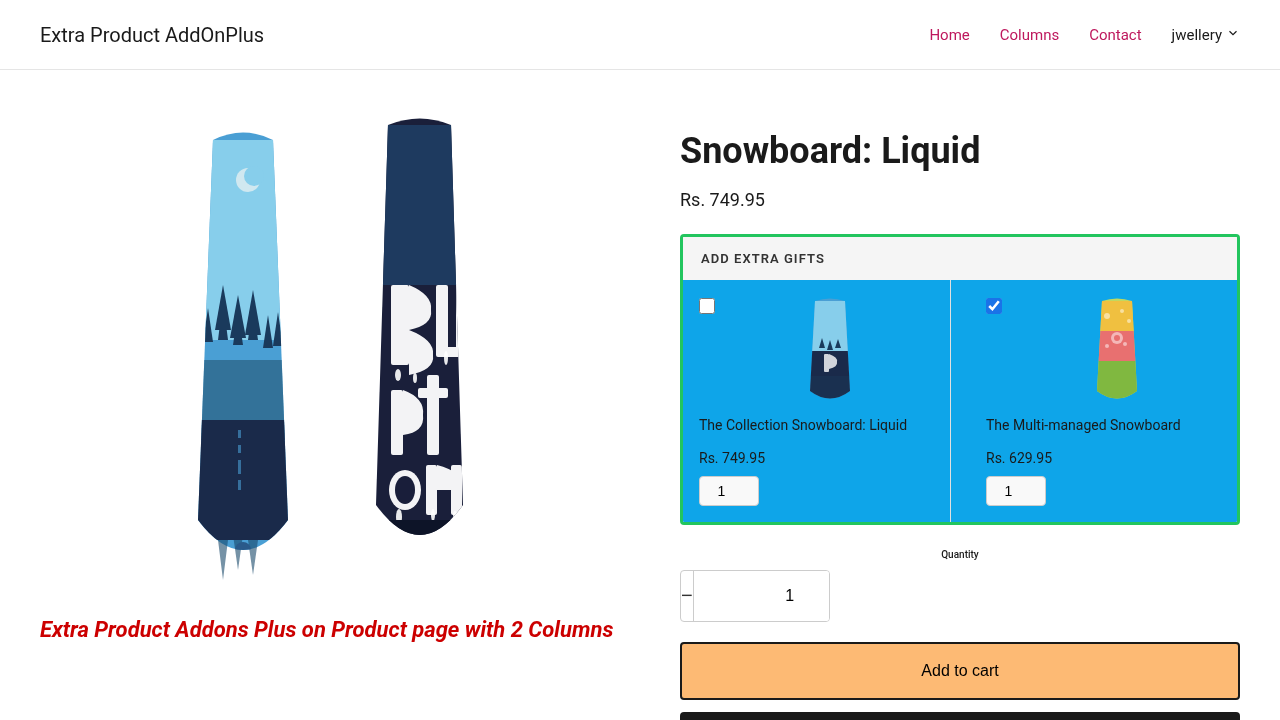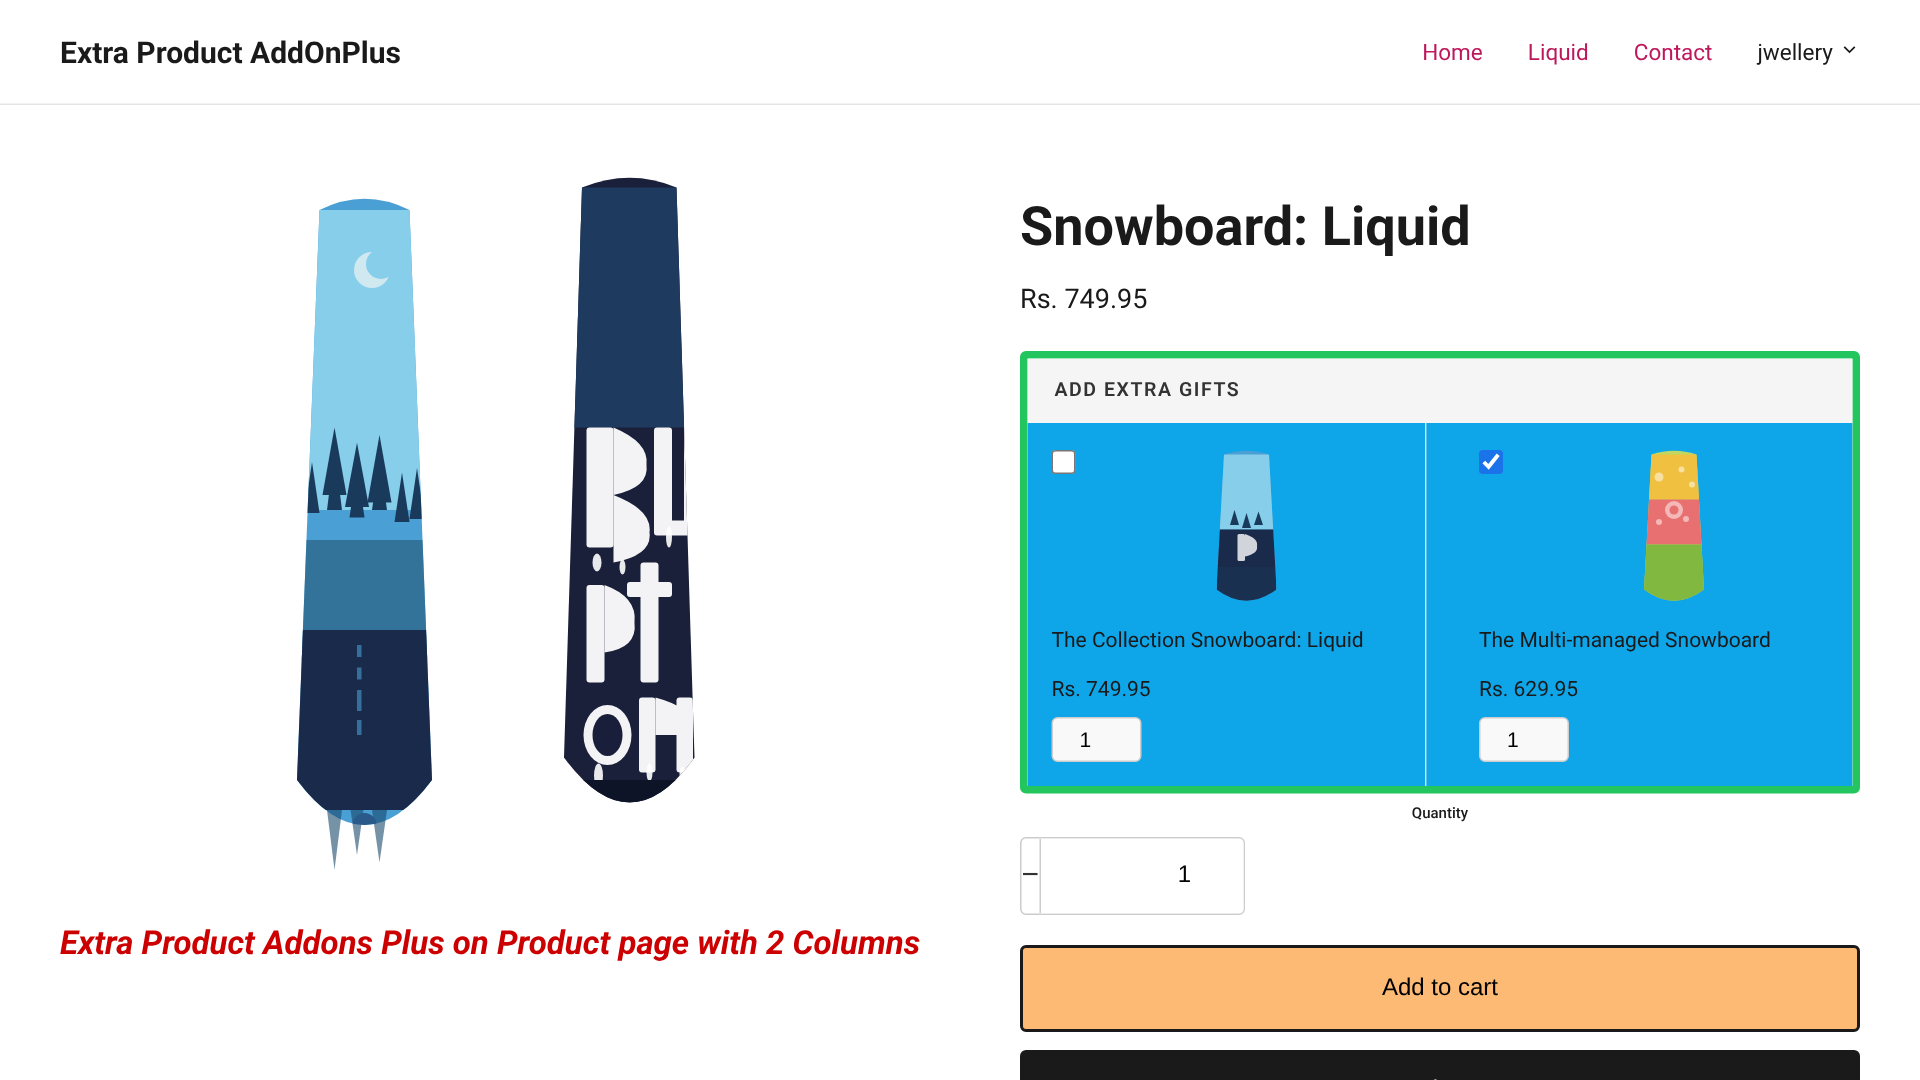--- a/index.html
+++ b/index.html
@@ -3,21 +3,21 @@
   <meta charset="utf-8">
   <style>
     * { box-sizing: border-box; margin: 0; padding: 0; }
     body { font-family: -apple-system, BlinkMacSystemFont, 'Segoe UI', Roboto, sans-serif; background: #fff; color: #1a1a1a; }
 
     
     .header {
       display: flex; align-items: center; justify-content: space-between;
       padding: 0 40px; height: 70px; border-bottom: 1px solid #e5e5e5;
     }
-    .header-logo { font-size: 20px; font-weight: 700; color: #1a1a1a; text-decoration: none; text-align: center; }
+    .header-logo { font-size: 20px; font-weight: 400; color: #1a1a1a; text-decoration: none; text-align: center; }
     .header-nav { display: flex; align-items: center; gap: 30px; }
     .nav-item { font-size: 15px; color: #be185d; text-decoration: none; cursor: pointer; }
     .nav-dropdown { display: flex; align-items: flex-start; gap: 4px; font-size: 15px; cursor: pointer; }
     .header-actions { display: flex; align-items: center; gap: 16px; }
     .currency-selector {
       display: flex; align-items: center; gap: 6px;
       font-size: 14px; color: #1a1a1a; cursor: pointer;
       border: none; background: none; padding: 6px 10px;
       border-radius: 4px;
     }
@@ -47,21 +47,21 @@
       line-height: 1.3; margin-top: 10px;
     }
 
     
     .product-details { flex: 1; padding-top: 10px; }
     .product-title { font-size: 36px; font-weight: 700; color: #1a1a1a; margin-bottom: 16px; line-height: 1.2; margin-top: 20px; }
     .product-price { font-size: 18px; color: #1a1a1a; margin-bottom: 24px; }
 
     
     .extra-gifts-section {
-      border: 5px solid #22c55e; border-radius: 4px; overflow: hidden; margin-bottom: 8px;
+      border: 3px solid #22c55e; border-radius: 4px; overflow: hidden; margin-bottom: 24px;
       position: relative;
     }
     
     .extra-gifts-section::before {
       content: '';
       position: absolute;
       left: -14px; top: -16px;
       width: 14px; height: 360px;
       border-left: 3px solid #cc0000;
       border-top: 3px solid #cc0000;
@@ -119,21 +119,21 @@
       color: #fff; font-size: 16px; font-weight: 500; cursor: pointer; border-radius: 4px;
     }
   </style>
 </head>
 <body>
 
 <header class="header">
   <a class="header-logo" href="#">Extra Product AddOnPlus</a>
   <nav class="header-nav">
     <a class="nav-item" href="#">Home</a>
-    <a class="nav-item" href="#">Liquid</a>
+    <a class="nav-item" href="#">Columns</a>
     <a class="nav-item" href="#">Contact</a>
     <div class="nav-dropdown">
       <span>jwellery</span>
       <svg width="14" height="14" viewBox="0 0 24 24" fill="none" stroke="currentColor" stroke-width="2">
           <polyline points="6 9 12 15 18 9"></polyline>
         </svg>
     </div>
   </nav>
 </header>
 

